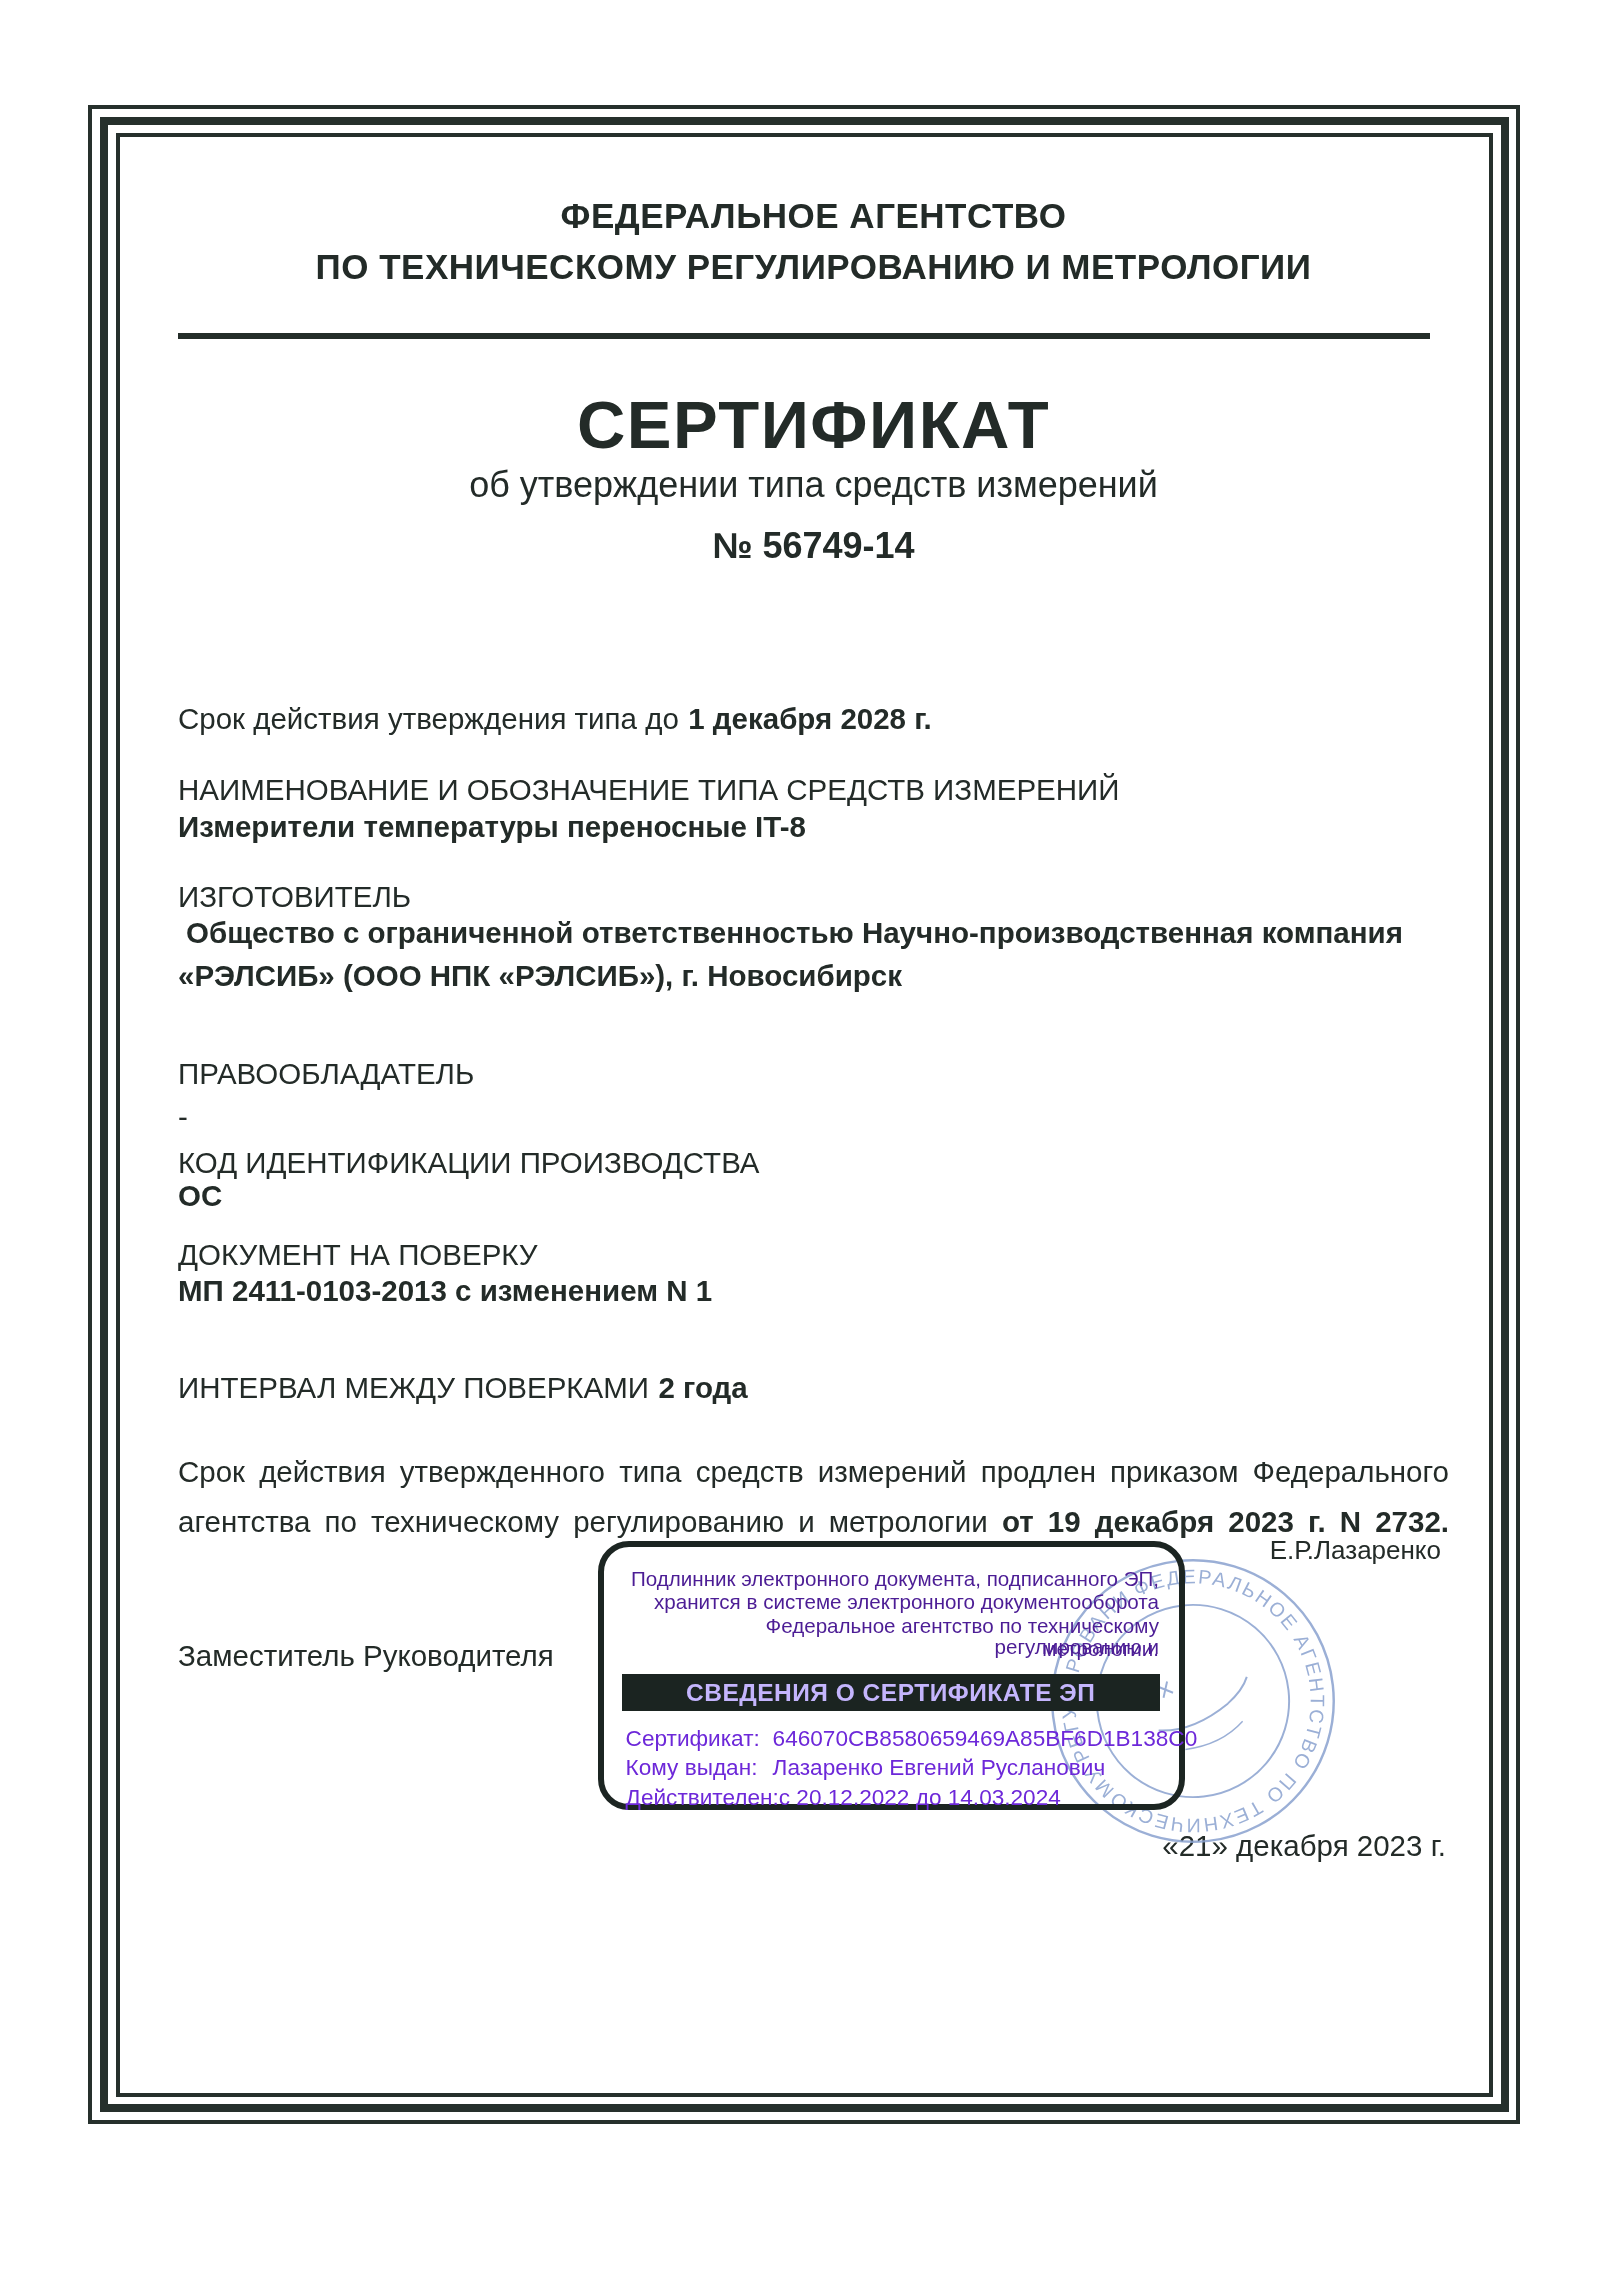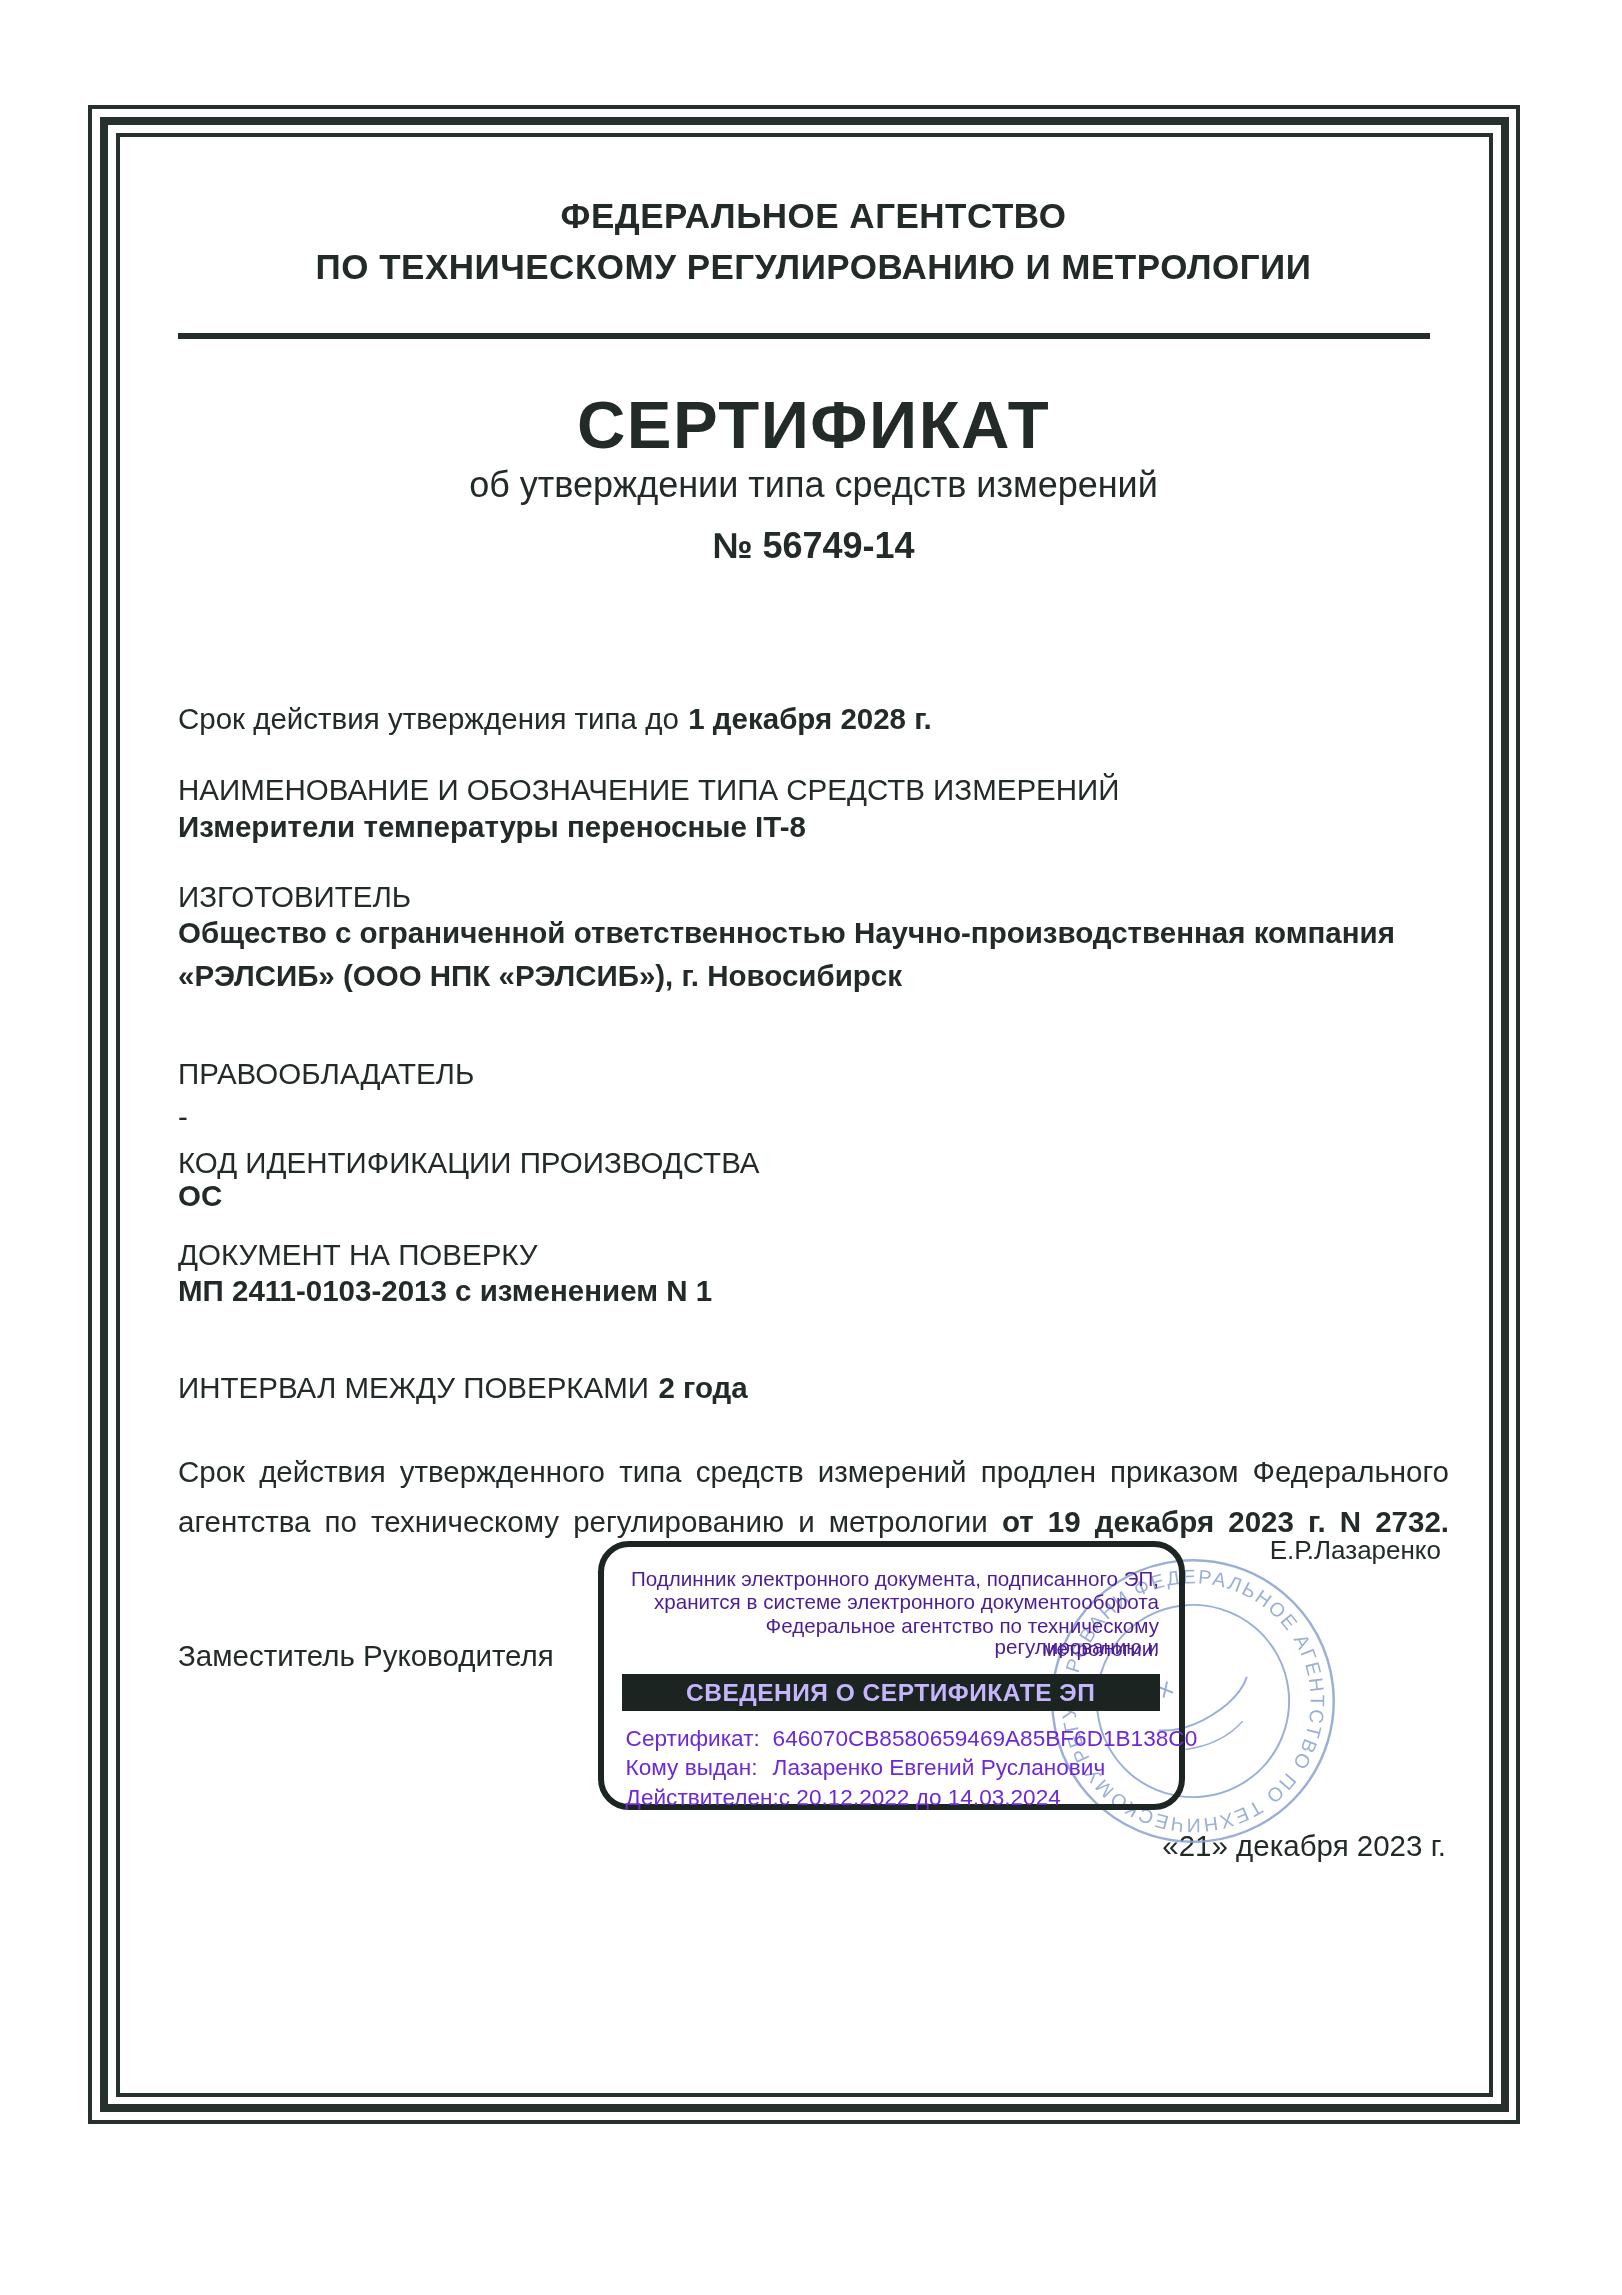--- a/index.html
+++ b/index.html
@@ -50,21 +50,21 @@
 <div class="abs title">СЕРТИФИКАТ</div>
 <div class="abs subtitle">об утверждении типа средств измерений</div>
 <div class="abs certnum">№ 56749-14</div>
 
 <div class="abs line" style="top:703px;"><span>Срок действия утверждения типа до</span><span class="b gap-b">1 декабря 2028 г.</span></div>
 
 <div class="abs line" style="top:774px;">НАИМЕНОВАНИЕ И ОБОЗНАЧЕНИЕ ТИПА СРЕДСТВ ИЗМЕРЕНИЙ</div>
 <div class="abs line b" style="top:811px;">Измерители температуры переносные IT-8</div>
 
 <div class="abs line" style="top:881px;">ИЗГОТОВИТЕЛЬ</div>
-<div class="abs line b" style="top:917px;">Общество с ограниченной ответственностью Научно-производственная компания</div>
+<div class="abs line b" style="top:917px;margin-left:8px;">Общество с ограниченной ответственностью Научно-производственная компания</div>
 <div class="abs line b" style="top:960px;">«РЭЛСИБ» (ООО НПК «РЭЛСИБ»), г. Новосибирск</div>
 
 <div class="abs line" style="top:1058px;">ПРАВООБЛАДАТЕЛЬ</div>
 <div class="abs line" style="top:1101px;">-</div>
 
 <div class="abs line" style="top:1147px;">КОД ИДЕНТИФИКАЦИИ ПРОИЗВОДСТВА</div>
 <div class="abs line b" style="top:1180px;">ОС</div>
 
 <div class="abs line" style="top:1239px;">ДОКУМЕНТ НА ПОВЕРКУ</div>
 <div class="abs line b" style="top:1275px;">МП 2411-0103-2013 с изменением N 1</div>

